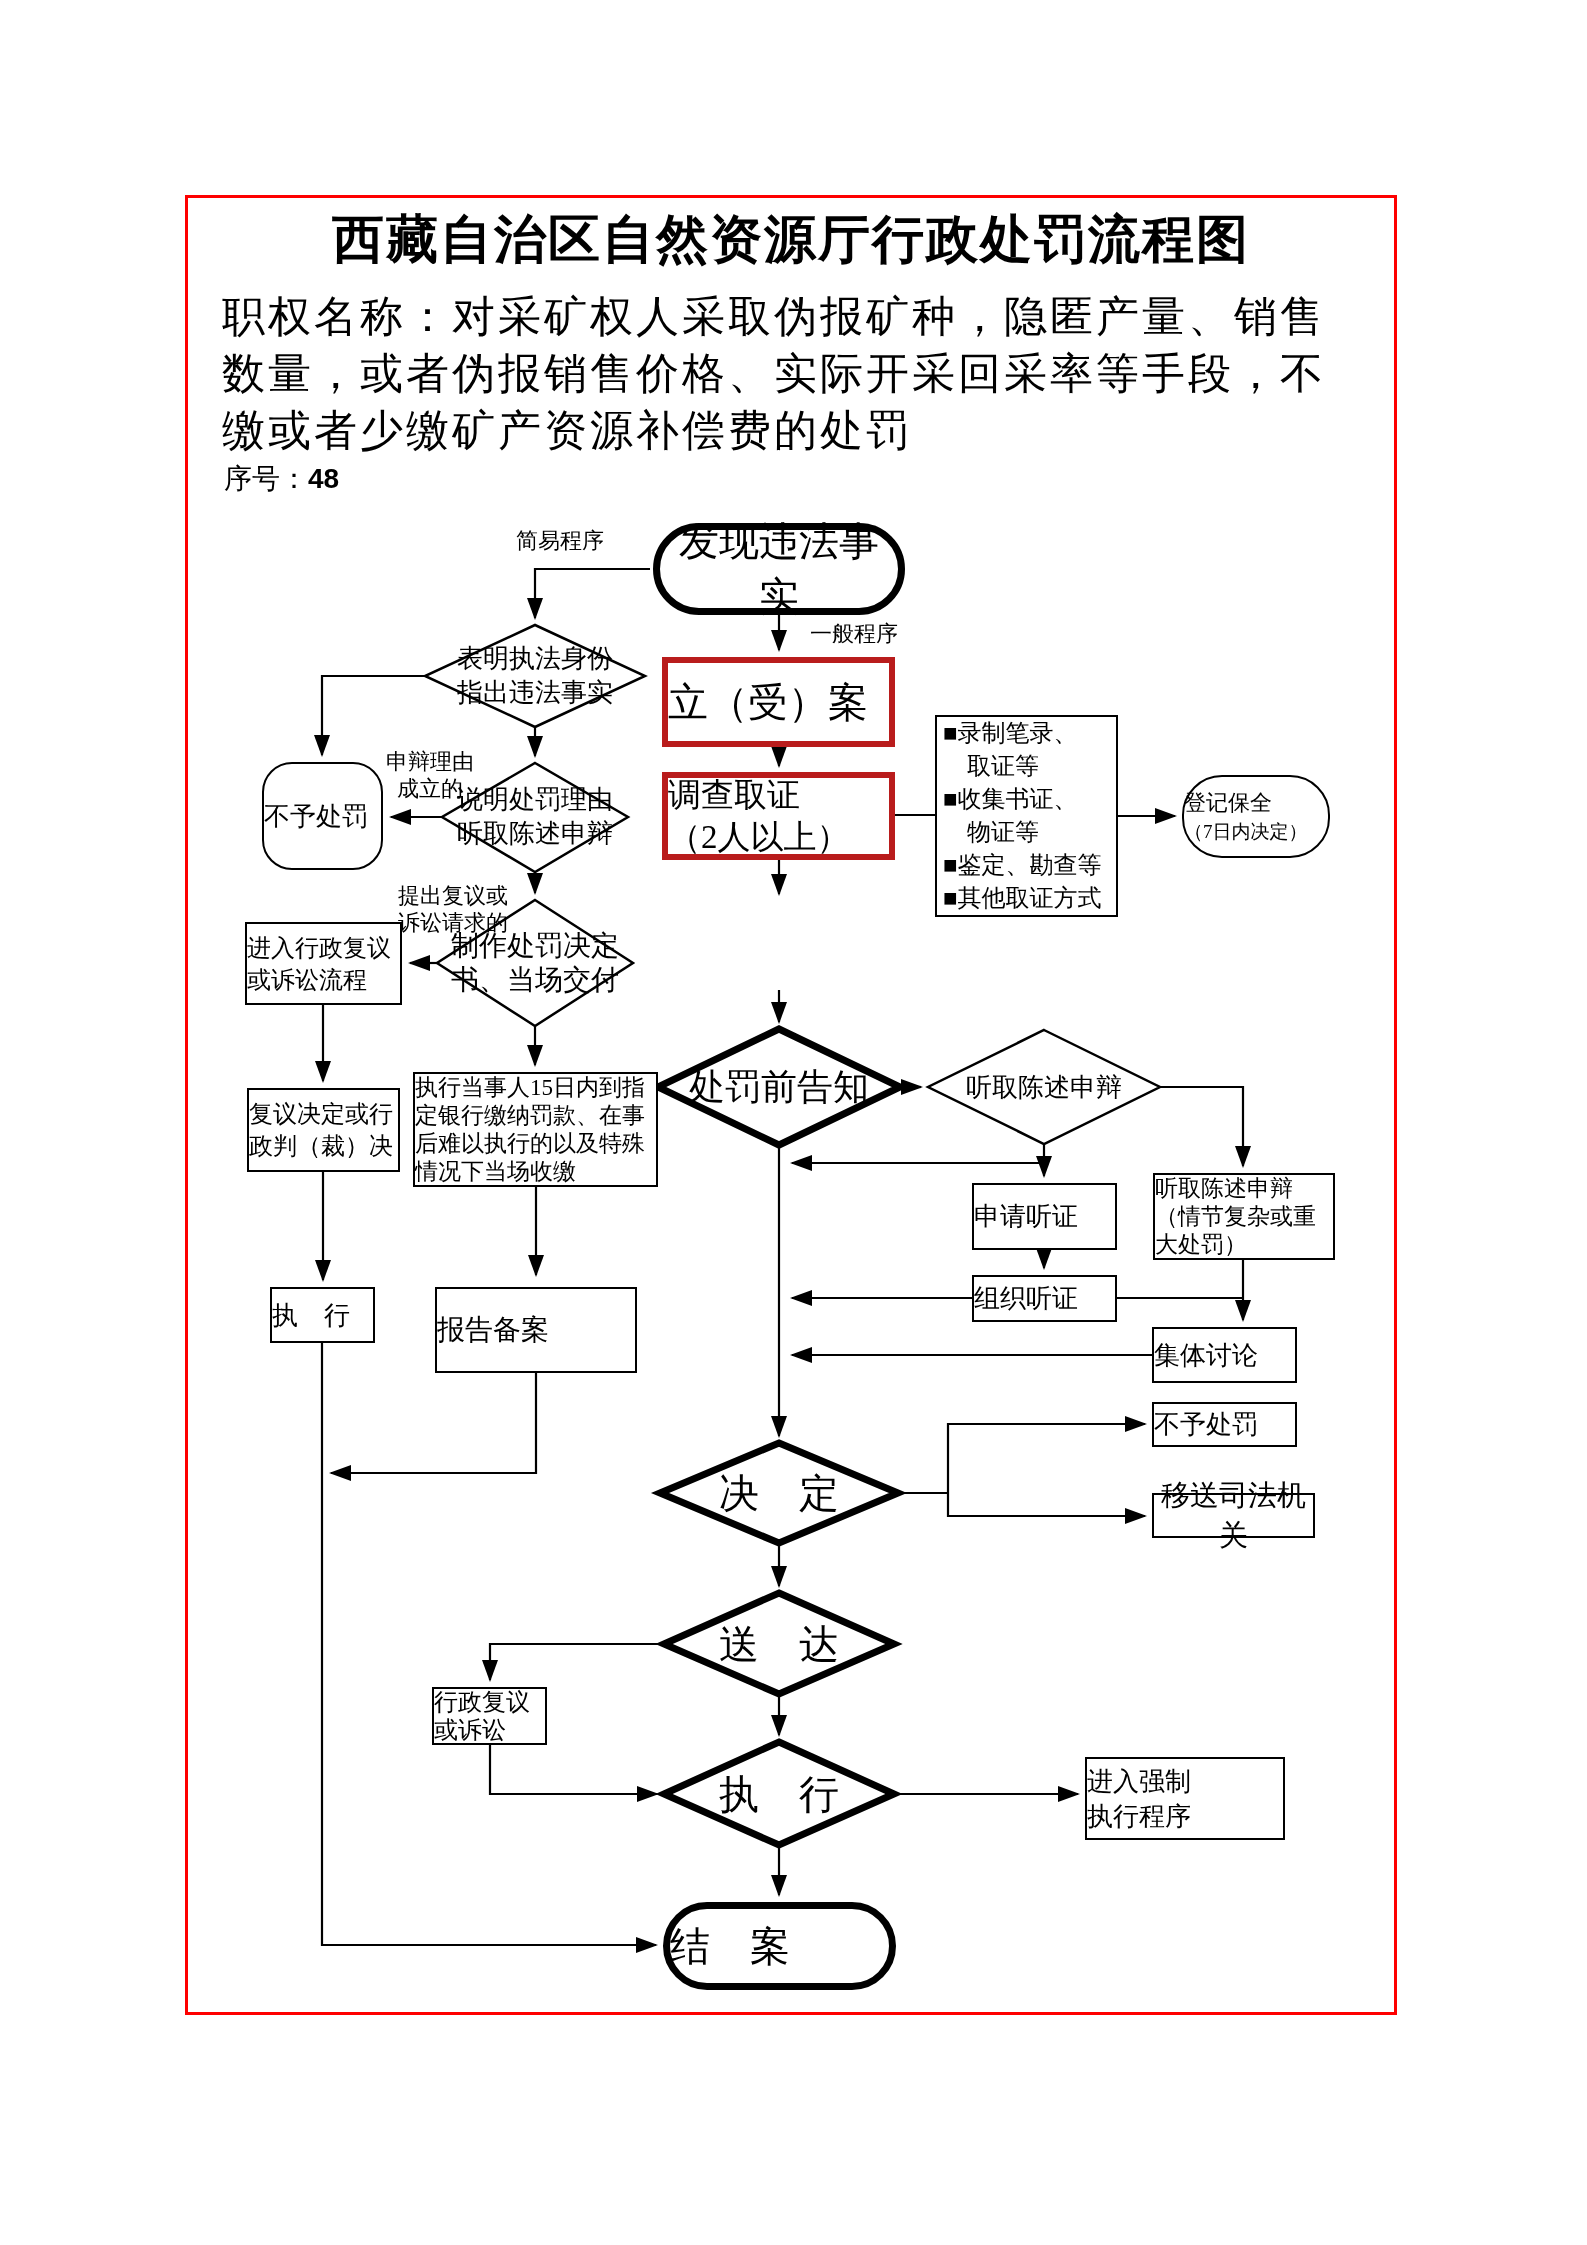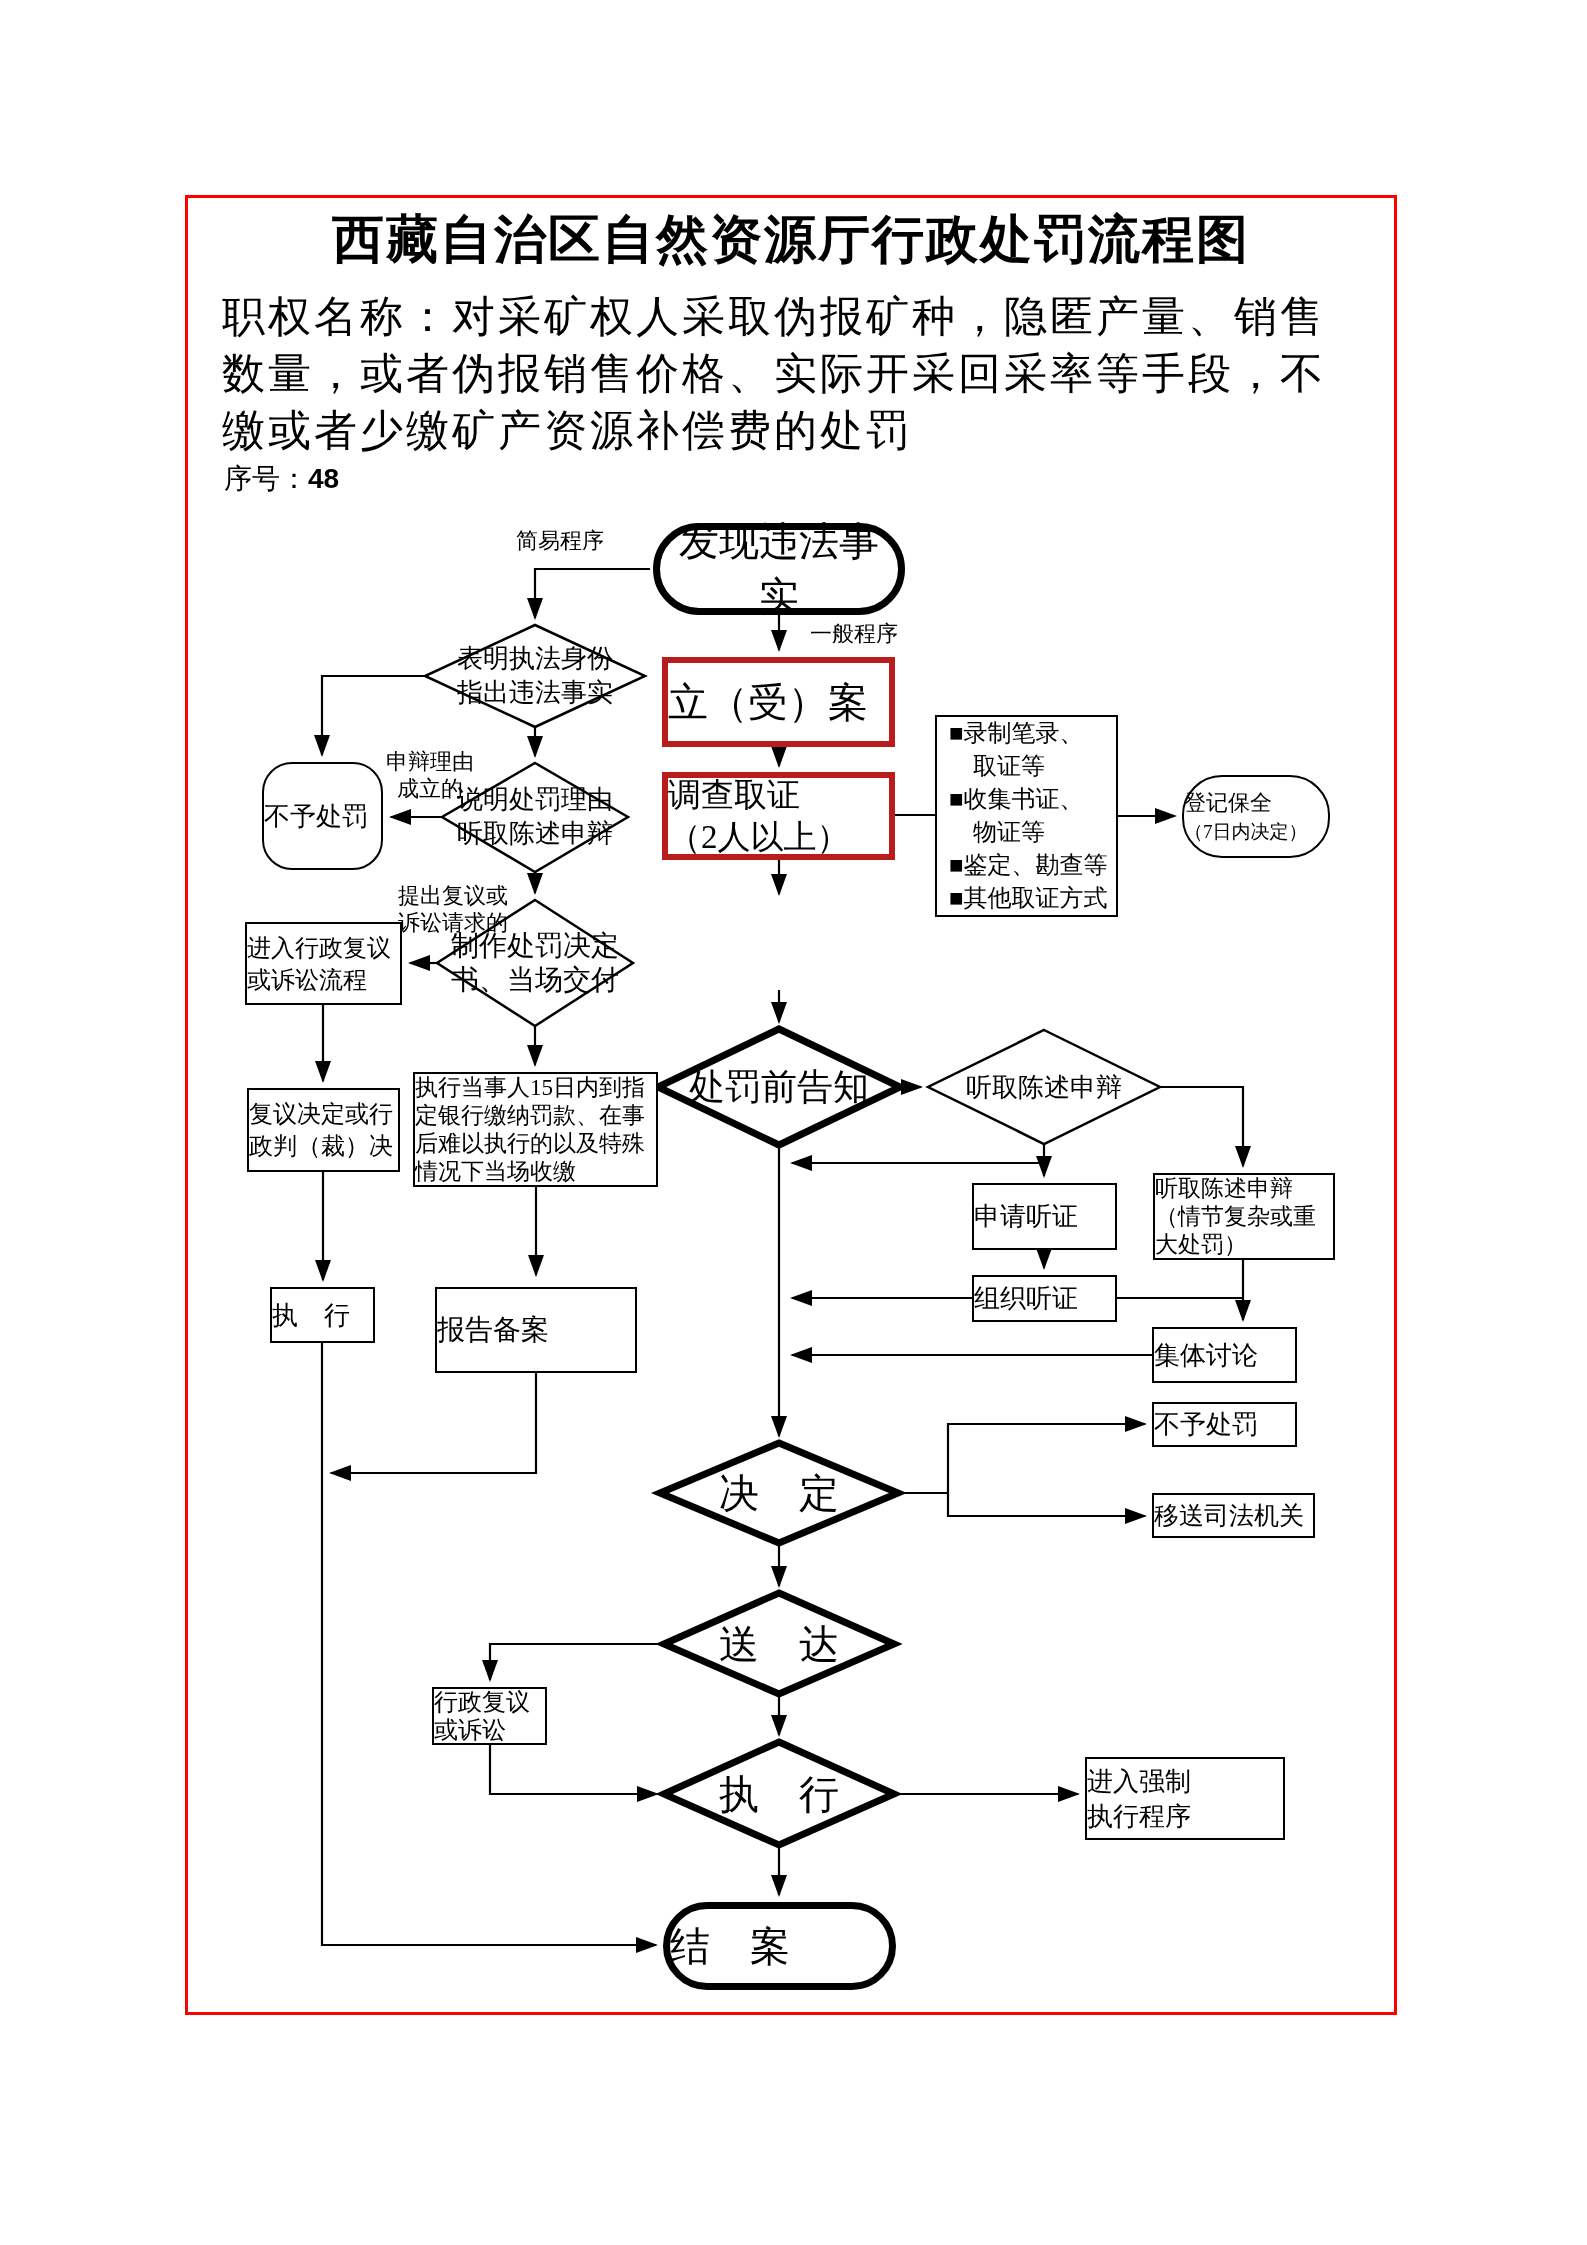--- a/index.html
+++ b/index.html
@@ -18,35 +18,35 @@
   .thin{border:2.5px solid #000;}
   .bold{border:6px solid #b91c1c;}
   .xbold{border:7px solid #000;}
   .dlabel{position:absolute;transform:translate(-50%,-50%);text-align:center;white-space:nowrap;background:transparent;}
   .lab{position:absolute;font-size:22px;line-height:27px;}
   
   #n-start{left:653px;top:523px;width:252px;height:92px;border-radius:46px;font-size:40px;}
   #n-lian{left:662px;top:657px;width:233px;height:90px;font-size:40px;}
   #n-diaocha{left:662px;top:772px;width:233px;height:88px;font-size:33px;line-height:42px;}
   #n-shencha{left:662px;top:900px;width:233px;height:90px;font-size:40px;}
-  #n-evidence{left:935px;top:715px;width:183px;height:202px;font-size:24px;line-height:33px;align-items:flex-start;padding-left:12px;text-align:left;}
+  #n-evidence{left:935px;top:715px;width:183px;height:202px;font-size:24px;line-height:33px;align-items:flex-start;padding-left:6px;text-align:left;}
   #n-dengji{left:1182px;top:775px;width:148px;height:83px;border-radius:40px;font-size:22px;line-height:29px;}
   #n-dengji .sm{font-size:19px;}
   #n-buyu1{left:262px;top:762px;width:121px;height:108px;border-radius:30px;font-size:26px;}
   #n-jinru{left:245px;top:922px;width:157px;height:83px;font-size:24px;line-height:32px;}
   #n-fuyijd{left:247px;top:1088px;width:153px;height:84px;font-size:24px;line-height:32px;}
   #n-zhixing{left:270px;top:1287px;width:105px;height:56px;font-size:26px;}
   #n-baogao{left:435px;top:1287px;width:202px;height:86px;font-size:28px;}
   #n-dangshiren{left:413px;top:1072px;width:245px;height:115px;font-size:23px;line-height:28px;}
   #n-shenqing{left:972px;top:1183px;width:145px;height:67px;font-size:26px;}
   #n-zuzhi{left:972px;top:1275px;width:145px;height:47px;font-size:26px;}
   #n-tingqu2{left:1153px;top:1173px;width:182px;height:87px;font-size:23px;line-height:28px;}
   #n-jiti{left:1152px;top:1327px;width:145px;height:56px;font-size:26px;}
   #n-buyu2{left:1152px;top:1402px;width:145px;height:45px;font-size:26px;}
-  #n-yisong{left:1152px;top:1493px;width:163px;height:45px;font-size:25px;}
+  #n-yisong{left:1152px;top:1493px;width:163px;height:45px;font-size:29px;}
   #n-qiangzhi{left:1085px;top:1757px;width:200px;height:83px;font-size:26px;line-height:35px;}
   #n-xzfuyi{left:432px;top:1687px;width:115px;height:58px;font-size:24px;line-height:28px;}
   #n-jiean{left:663px;top:1902px;width:233px;height:88px;border-radius:44px;font-size:40px;}
   
   #l-d1{left:535px;top:676px;font-size:26px;line-height:34px;}
   #l-d2{left:535px;top:817px;font-size:26px;line-height:34px;}
   #l-d3{left:535px;top:963px;font-size:28px;line-height:34px;}
   #l-d4{left:779px;top:1087px;font-size:36px;}
   #l-d5{left:1044px;top:1087px;font-size:26px;}
   #l-d6{left:779px;top:1493px;font-size:40px;}

